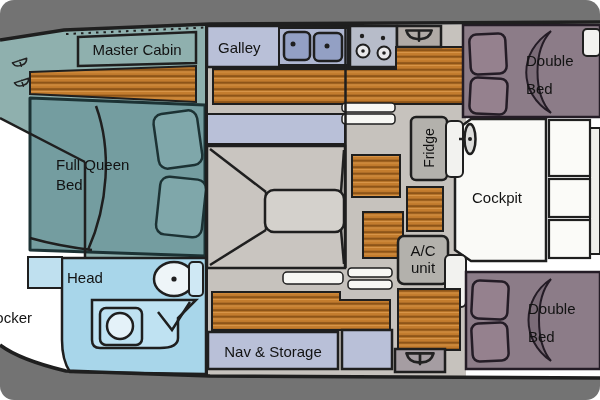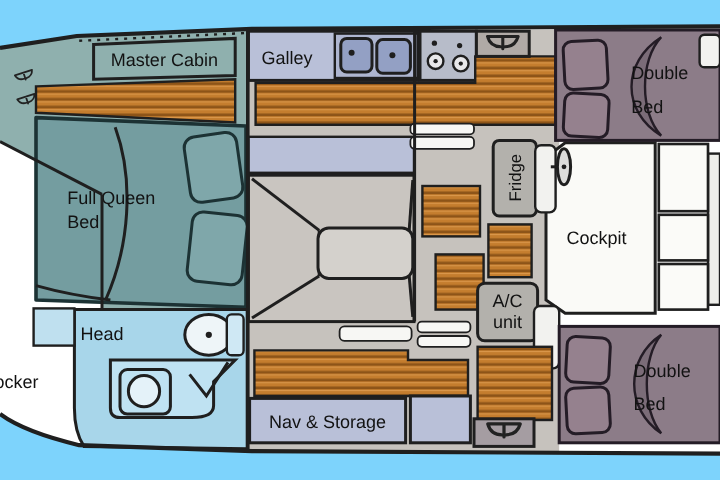--- a/index.html
+++ b/index.html
@@ -1,16 +1,16 @@
 <!DOCTYPE html>
 <html><head>
 <meta charset="utf-8">
 <style>
   html,body{margin:0;padding:0;background:#ffffff;}
-  .stage{position:relative;width:600px;height:400px;overflow:hidden;background:#7dd3fc;}
+  .stage{position:relative;width:600px;height:400px;overflow:hidden;background:#737373;border-radius:14px;}
   svg{display:block;}
   text{font-family:"Liberation Sans","DejaVu Sans",sans-serif;fill:#121212;}
   .lbl{font-size:15px;}
   .lbl-sm{font-size:14px;}
   .outl{stroke:#1f1f1f;fill:none;}
 </style>
 </head>
 <body>
 
 <div class="stage">

